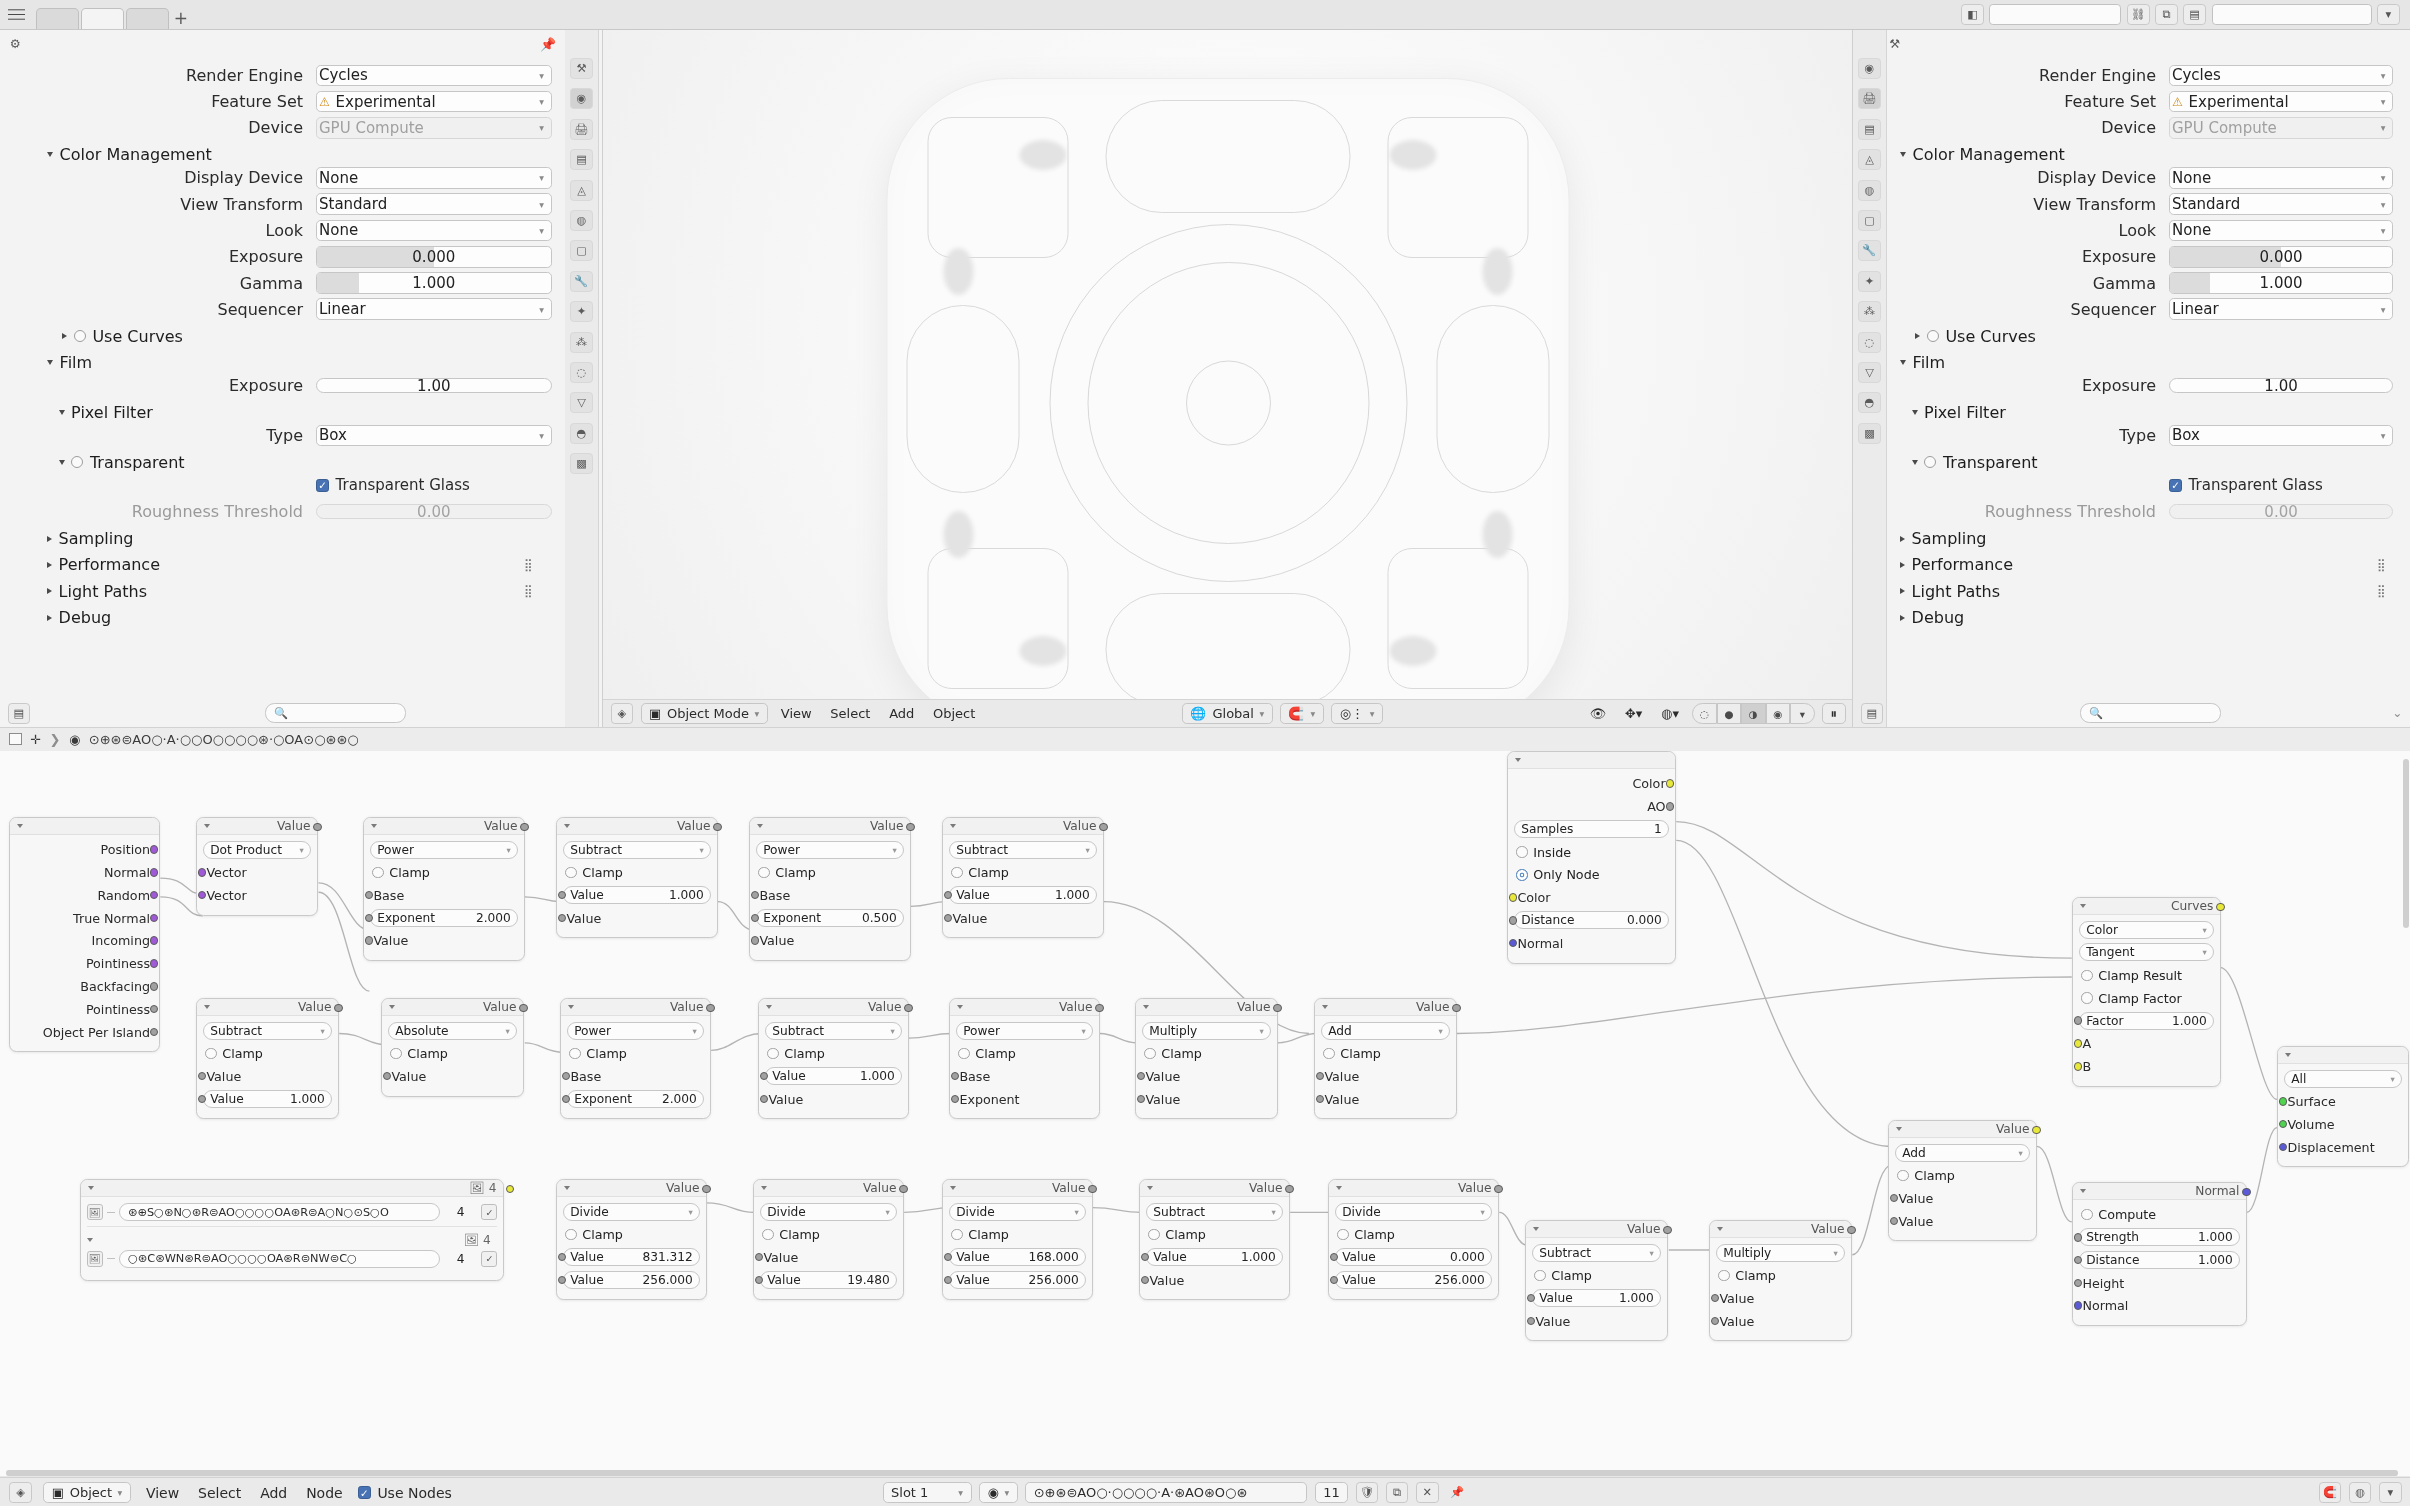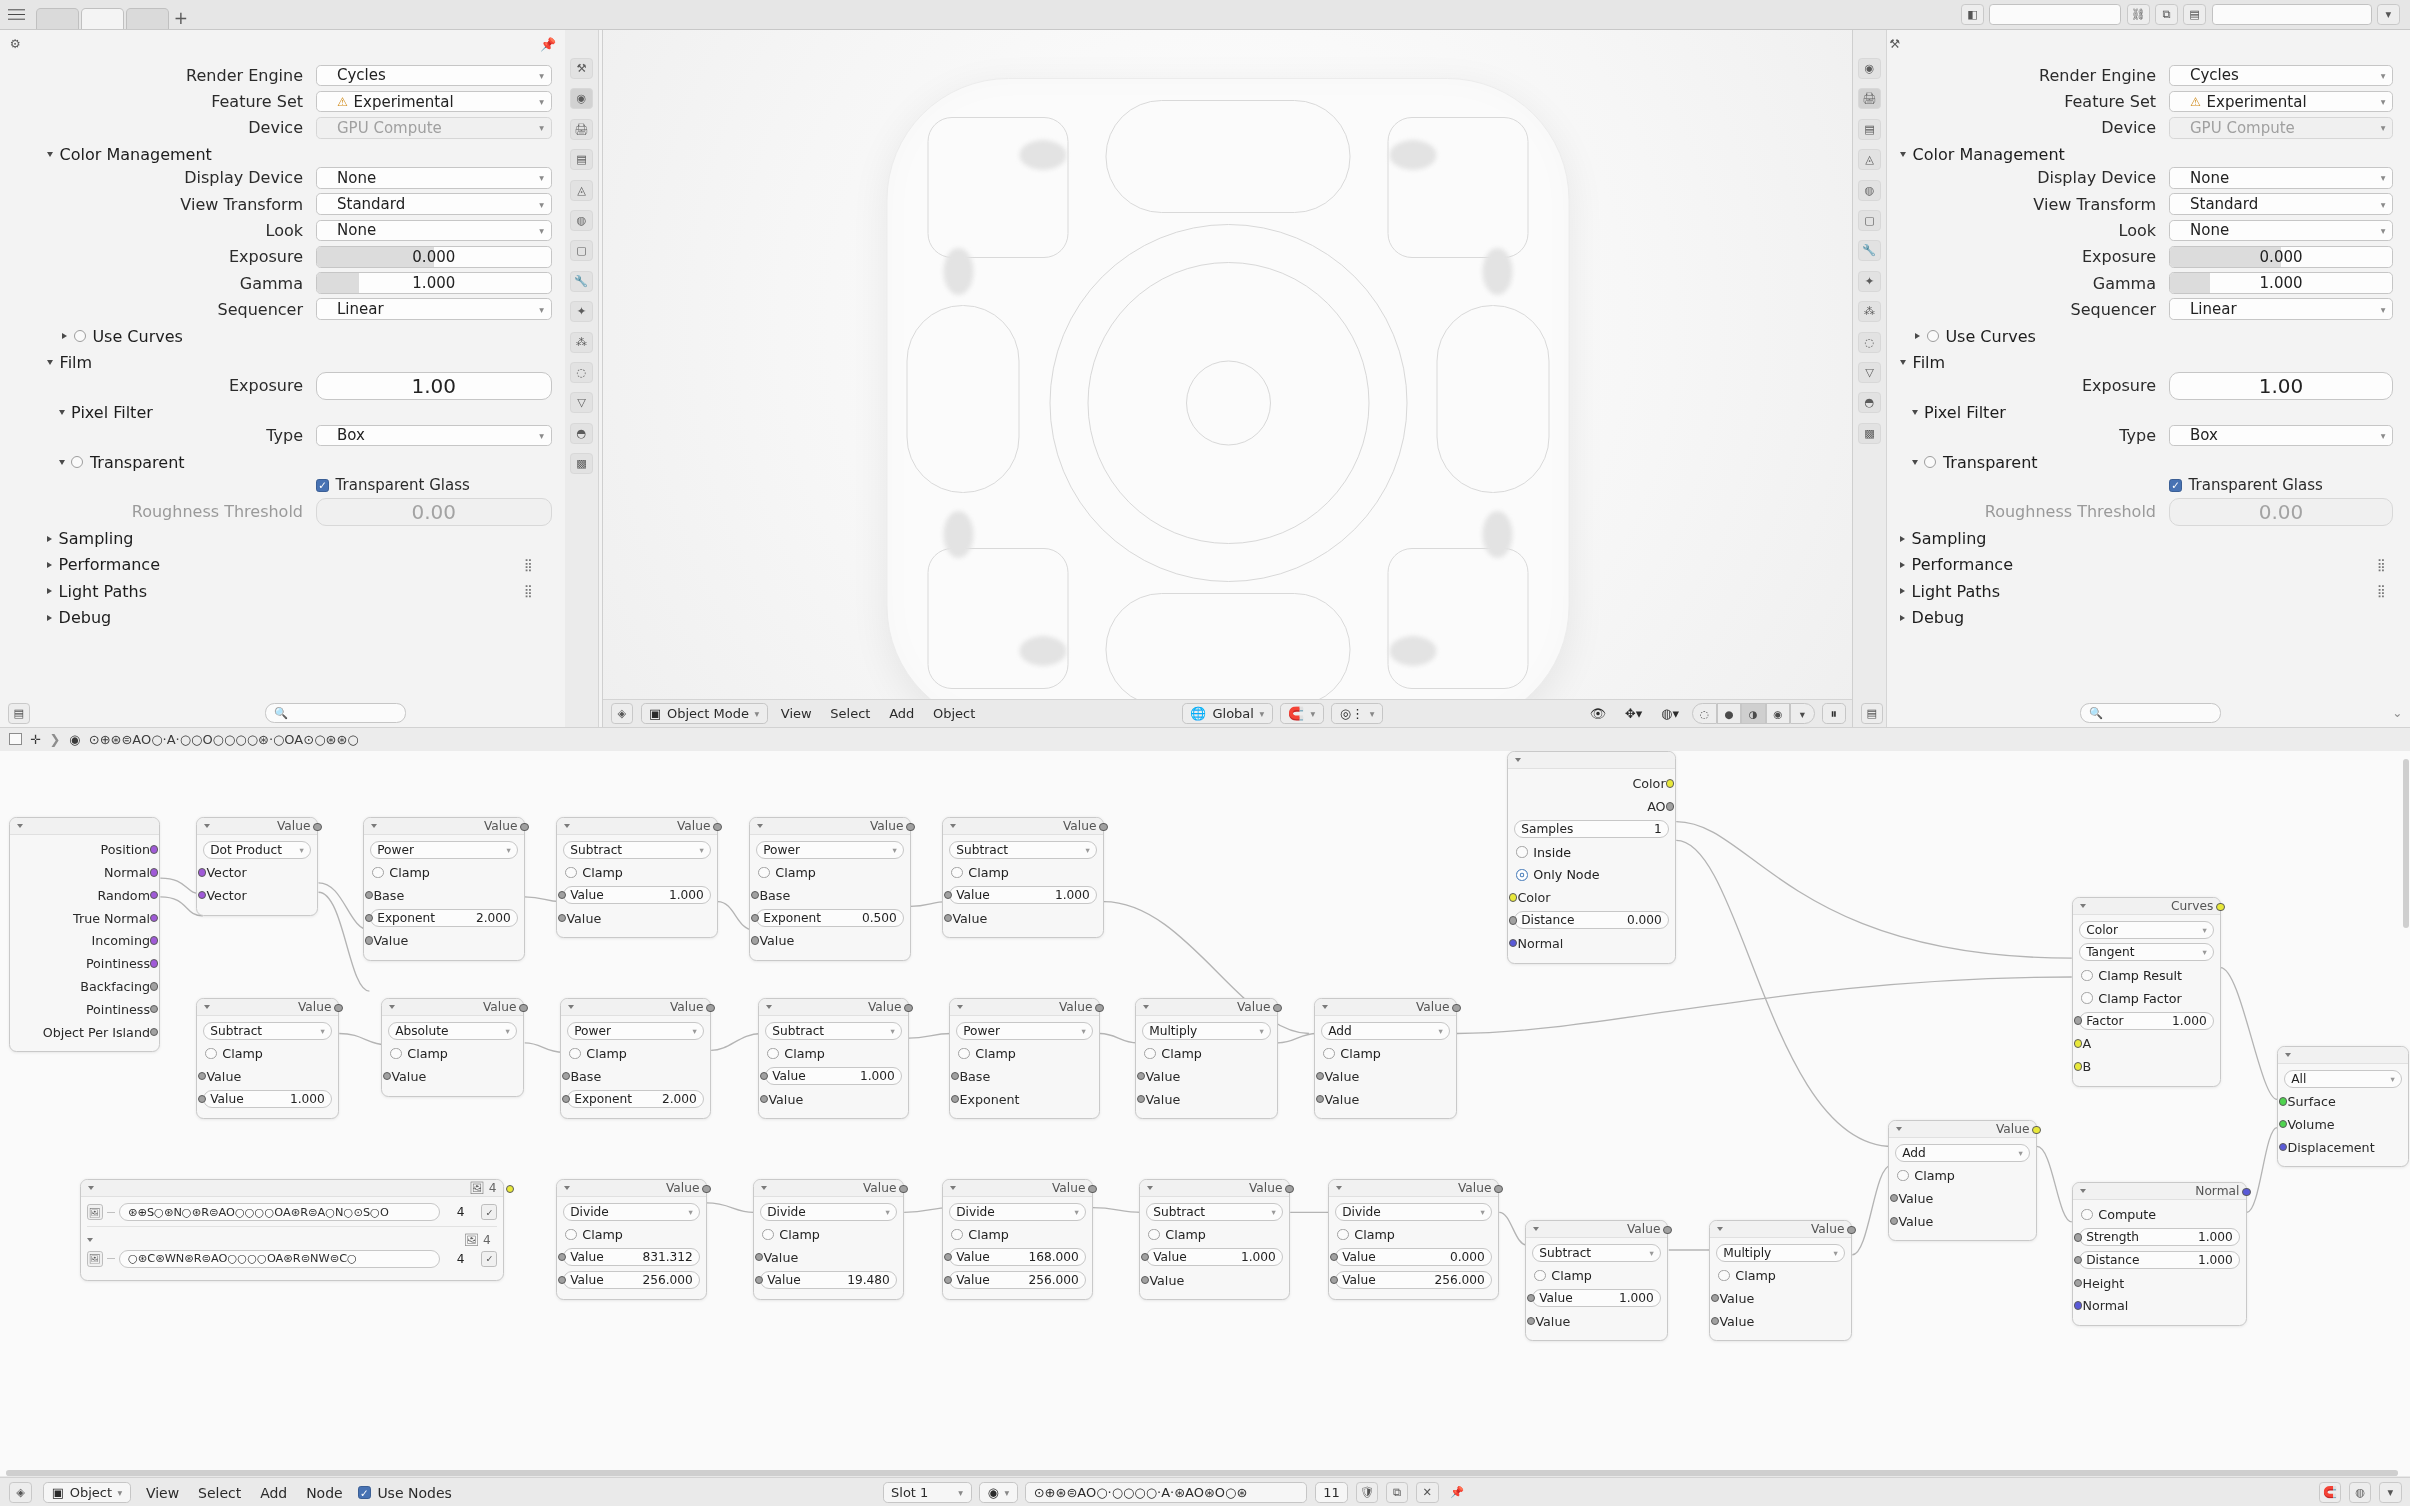--- a/index.html
+++ b/index.html
@@ -69,35 +69,35 @@
   .pin-icon { margin-left: auto; margin-right: 7.5px; color: #6a6a6a; font-size: 13px; }
 
   .prop-body { position: absolute; left: 34px; right: 0; top: 28px; bottom: 28px; padding: 5.6px 9.4px 0 0; }
   .props-right .prop-body { left: 34px; right: 7.5px; }
 
   .row { display: flex; align-items: center; height: 23.5px; margin-bottom: 2.8px; }
   .row .lbl { width: 282px; text-align: right; padding-right: 13px; color: #2b2b2b; font-size: 16px; white-space: nowrap; }
   .props-right .row .lbl { width: 282px; }
   .fld {
     flex: 1; height: 21.7px; background: #fdfdfd; border: 0.9px solid #c6c6c6; border-radius: 4.7px;
-    display: flex; align-items: center; padding: 0 20px; font-size: 15px; color: #222; position: relative;
+    display: flex; align-items: center; padding: 0 2px; font-size: 15px; color: #222; position: relative;
   }
   .fld.dim { background: #f0f0f0; color: #a0a0a0; border-color: #d6d6d6; }
   .fld .caret { position: absolute; right: 6.6px; color: #8a8a8a; font-size: 9.4px; }
   .fld .warn { color: #d08a18; margin-right: 5.6px; font-size: 12.2px; }
   .slider {
     flex: 1; height: 21.7px; background: #fdfdfd; border: 0.9px solid #c6c6c6; border-radius: 4.7px;
     position: relative; overflow: hidden; display: flex; align-items: center; justify-content: center;
     font-size: 15px; color: #222;
   }
   .slider .fill { position: absolute; left: 0; top: 0; bottom: 0; background: #dcdcdc; }
   .slider span { position: relative; }
   .value-box {
-    flex: 1; height: 28px; background: #fdfdfd; border: 0.9px solid #c6c6c6; border-radius: 10px;
-    display: flex; align-items: center; justify-content: center; font-size: 20px; color: #222;
+    flex: 1; height: 15px; background: #fdfdfd; border: 0.9px solid #c6c6c6; border-radius: 10px;
+    display: flex; align-items: center; justify-content: center; font-size: 15px; color: #222;
   }
 
   .section {
     display: flex; align-items: center; height: 22.6px; font-size: 16px; color: #1d1d1d;
     padding-left: 13px; gap: 6.6px; margin-top: 3.8px;
   }
   .tri { width: 0; height: 0; border-left: 5.6px solid #4a4a4a; border-top: 3.8px solid transparent; border-bottom: 3.8px solid transparent; }
   .tri.open { border-left: 3.8px solid transparent; border-right: 3.8px solid transparent; border-top: 5.6px solid #4a4a4a; border-bottom: none; }
   .sec-check { width: 12.2px; height: 12.2px; border-radius: 50%; border: 0.9px solid #9d9d9d; background: #fafafa; }
   .chk { width: 13px; height: 13px; border: 0.9px solid #9d9d9d; border-radius: 2.8px; background: #fafafa; display:inline-flex; align-items:center; justify-content:center; font-size: 10.4px; color:#fff; }

